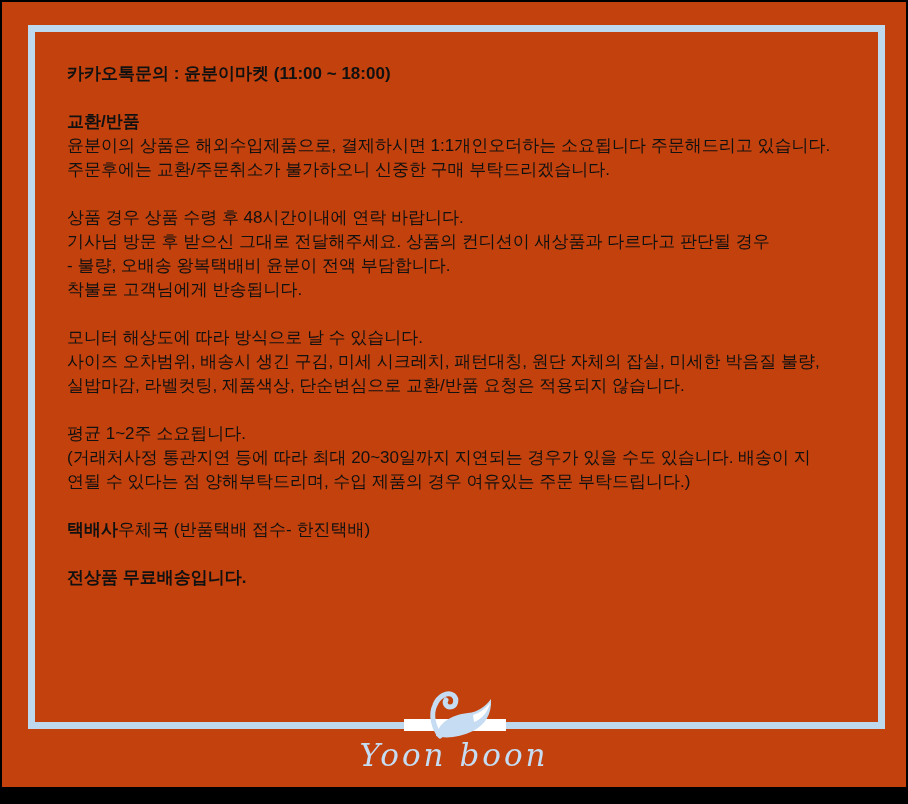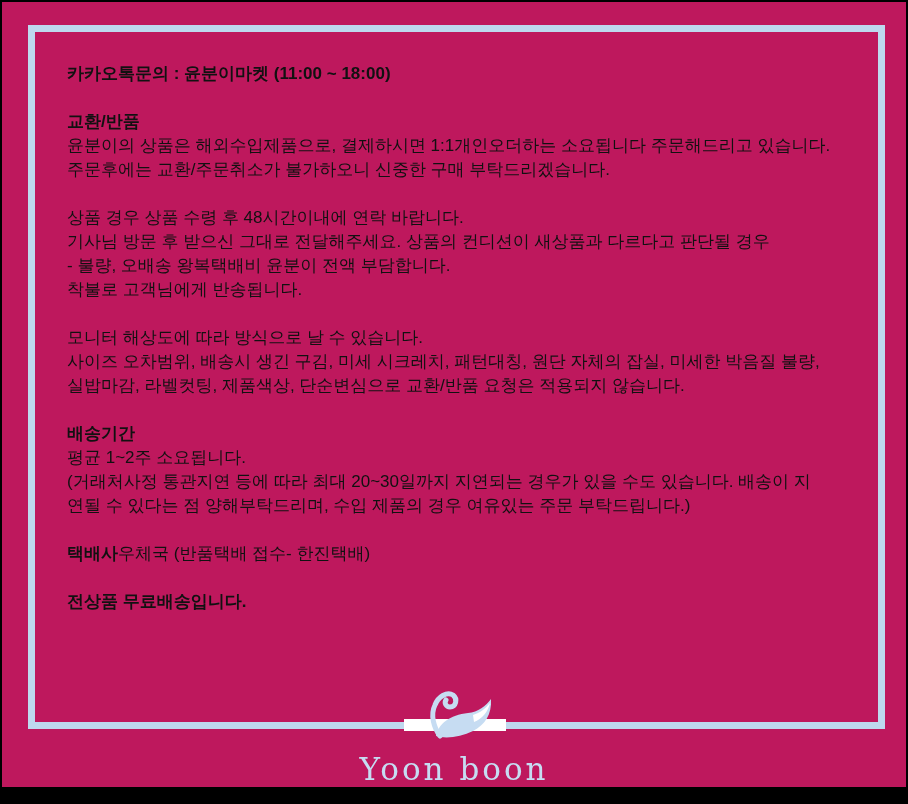--- a/index.html
+++ b/index.html
@@ -1,17 +1,17 @@
 <!DOCTYPE html>
 <html lang="ko"><head>
 <meta charset="utf-8">
 <style>
   html,body{margin:0;padding:0;background:#ffffff;}
   .canvas{
-    position:relative;width:908px;height:804px;background:#be185d;overflow:hidden;
+    position:relative;width:908px;height:804px;background:#c2410c;overflow:hidden;
     font-family:"Liberation Sans","DejaVu Sans",sans-serif;
   }
   .edge{
     position:absolute;inset:0;border:2px solid #000;border-bottom:none;
     pointer-events:none;box-sizing:border-box;
   }
   .bottom-bar{position:absolute;left:0;bottom:0;width:100%;height:17px;background:#000;}
   .frame{
     position:absolute;left:28px;top:25px;width:857px;height:704px;
     box-sizing:border-box;border:7px solid #bed8ee;
@@ -21,22 +21,22 @@
     position:absolute;left:67px;top:62px;width:805px;
     font-size:17px;line-height:24px;color:#111;
   }
   .para{margin:0 0 24px 0;}
   .line{white-space:nowrap;}
   .bold{font-weight:700;}
   .courier-value{font-weight:400;}
   .swan{position:absolute;left:418px;top:686px;width:76px;height:56px;}
   .brand-script{
     position:absolute;left:0;top:737px;width:100%;text-align:center;
-    font-family:"DejaVu Serif","Liberation Serif",serif;
-    font-size:31px;color:#c6dcf2;letter-spacing:3px;margin-top:14px;
+    font-family:"DejaVu Serif","Liberation Serif",serif;font-style:italic;
+    font-size:31px;color:#c6dcf2;letter-spacing:3px;
   }
 </style>
 </head>
 <body>
 
 <div class="canvas">
 
   <div class="frame"></div>
   <div class="edge"></div>
 
@@ -57,21 +57,20 @@
       <div class="line">착불로 고객님에게 반송됩니다.</div>
     </div>
 
     <div class="para">
       <div class="line">모니터 해상도에 따라 방식으로 날 수 있습니다.</div>
       <div class="line">사이즈 오차범위, 배송시 생긴 구김, 미세 시크레치, 패턴대칭, 원단 자체의 잡실, 미세한 박음질 불량,</div>
       <div class="line">실밥마감, 라벨컷팅, 제품색상, 단순변심으로 교환/반품 요청은 적용되지 않습니다.</div>
     </div>
 
     <div class="para">
-      <div class="line bold">배송기간</div>
       <div class="line">평균 1~2주 소요됩니다.</div>
       <div class="line">(거래처사정 통관지연 등에 따라 최대 20~30일까지 지연되는 경우가 있을 수도 있습니다. 배송이 지</div>
       <div class="line">연될 수 있다는 점 양해부탁드리며, 수입 제품의 경우 여유있는 주문 부탁드립니다.)</div>
     </div>
 
     <div class="para line">
       <span class="bold">택배사</span><span class="courier-value">우체국 (반품택배 접수- 한진택배)</span>
     </div>
 
     <p class="para line bold">전상품 무료배송입니다.</p>

